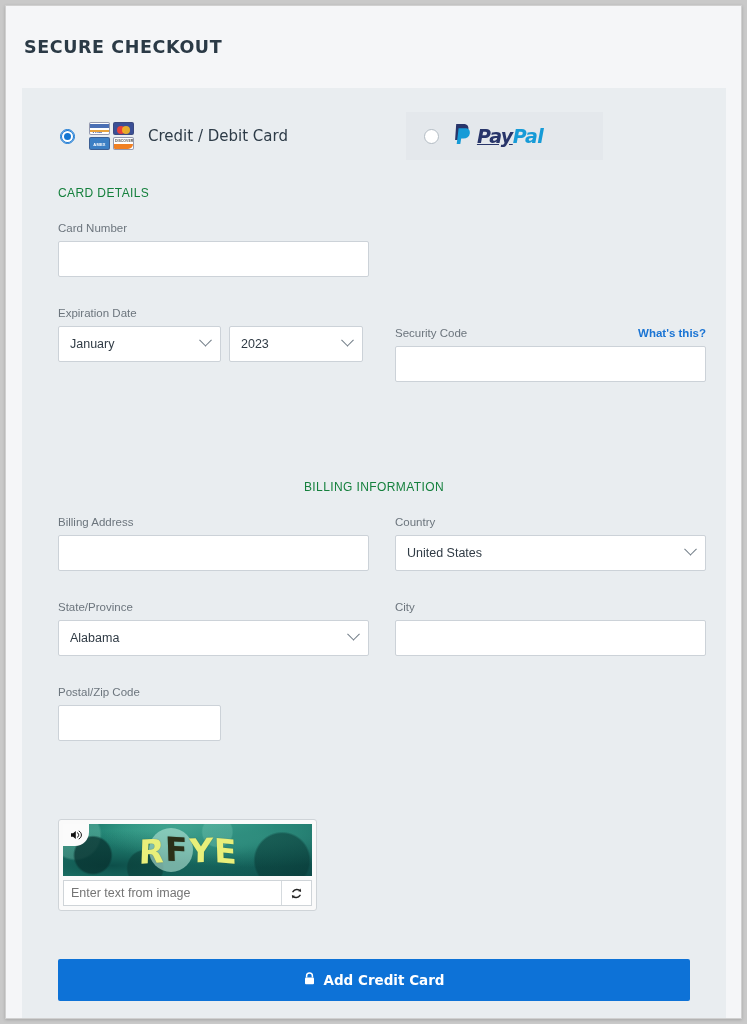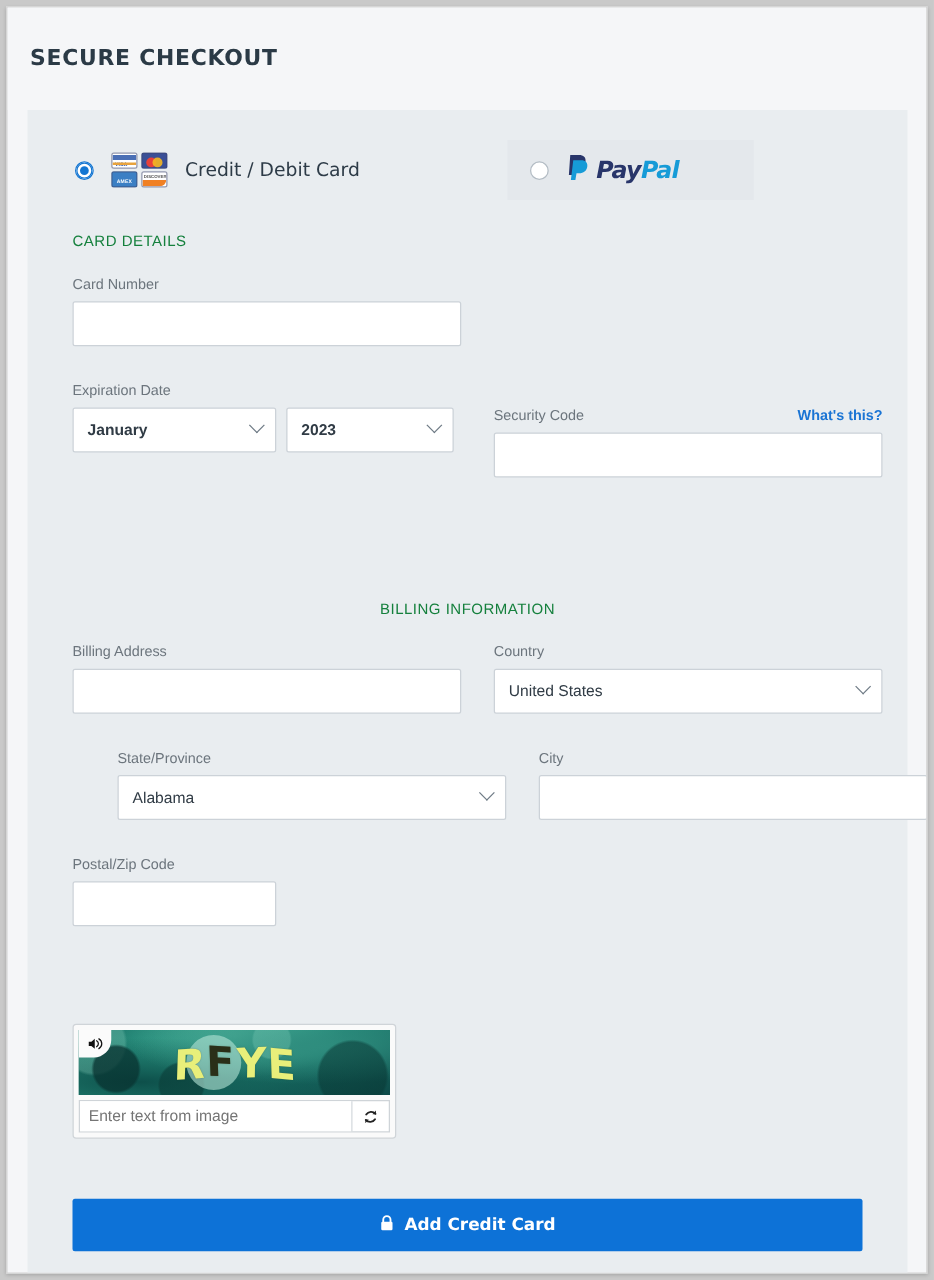--- a/index.html
+++ b/index.html
@@ -105,21 +105,21 @@
   .ci-disc .stripe { position:absolute; left:0; right:0; bottom:0; height:5px; background:#f08023; border-radius:0 0 6px 0;}
   .method-label {
     font-size: 15px;
     color: #2d3b47;
     font-family: "DejaVu Sans", sans-serif;
     font-weight: 500;
   }
   .paypal-logo { display:flex; align-items:center; }
   .paypal-logo .pp-mark { margin-right: 5px; }
   .pp-text { font-size:19px; font-weight:700; font-style:italic; font-family:"DejaVu Sans", sans-serif; letter-spacing:-0.5px; }
-  .pp-pay { color:#28356a; }
+  .pp-pay { color:#28356a;text-decoration:underline; }
   .pp-pal { color:#169bd7; }
 
   
   .section-title {
     font-size: 12px;
     color: #15803d;
     letter-spacing: 0.4px;
     margin: 26px 0 22px 0;
   }
   .section-title.billing { margin-top: 84px; text-align: center; }
@@ -175,21 +175,21 @@
     position: relative;
     font-family: "Liberation Sans", sans-serif;
   }
   .select .chev {
     margin-left: auto;
     width: 9px; height: 9px;
     border-right: 1.6px solid #6e7a85;
     border-bottom: 1.6px solid #6e7a85;
     transform: rotate(45deg) translate(-3px,-3px);
   }
-  .exp-row { display: flex; gap: 8px; font-weight: bold; }
+  .exp-row { display: flex; gap: 8px; }
   .exp-month { width: 163px; }
   .exp-year { width: 134px; }
 
   
   .captcha-wrap {
     margin-top: 64px;
     width: 259px;
     background: #fafafa;
     border: 1px solid #cfd4d8;
     border-radius: 3px;
@@ -391,21 +391,21 @@
         <div class="field">
           <label class="flabel">Country</label>
           <div class="select">
             <span>United States</span>
             <span class="chev"></span>
           </div>
         </div>
       </div>
     </div>
 
-    <div class="grid" style="margin-top:16px;margin-left:36px;">
+    <div class="grid" style="margin-top:16px;">
       <div class="col">
         <div class="field">
           <label class="flabel">State/Province</label>
           <div class="select">
             <span>Alabama</span>
             <span class="chev"></span>
           </div>
         </div>
       </div>
       <div class="col">

